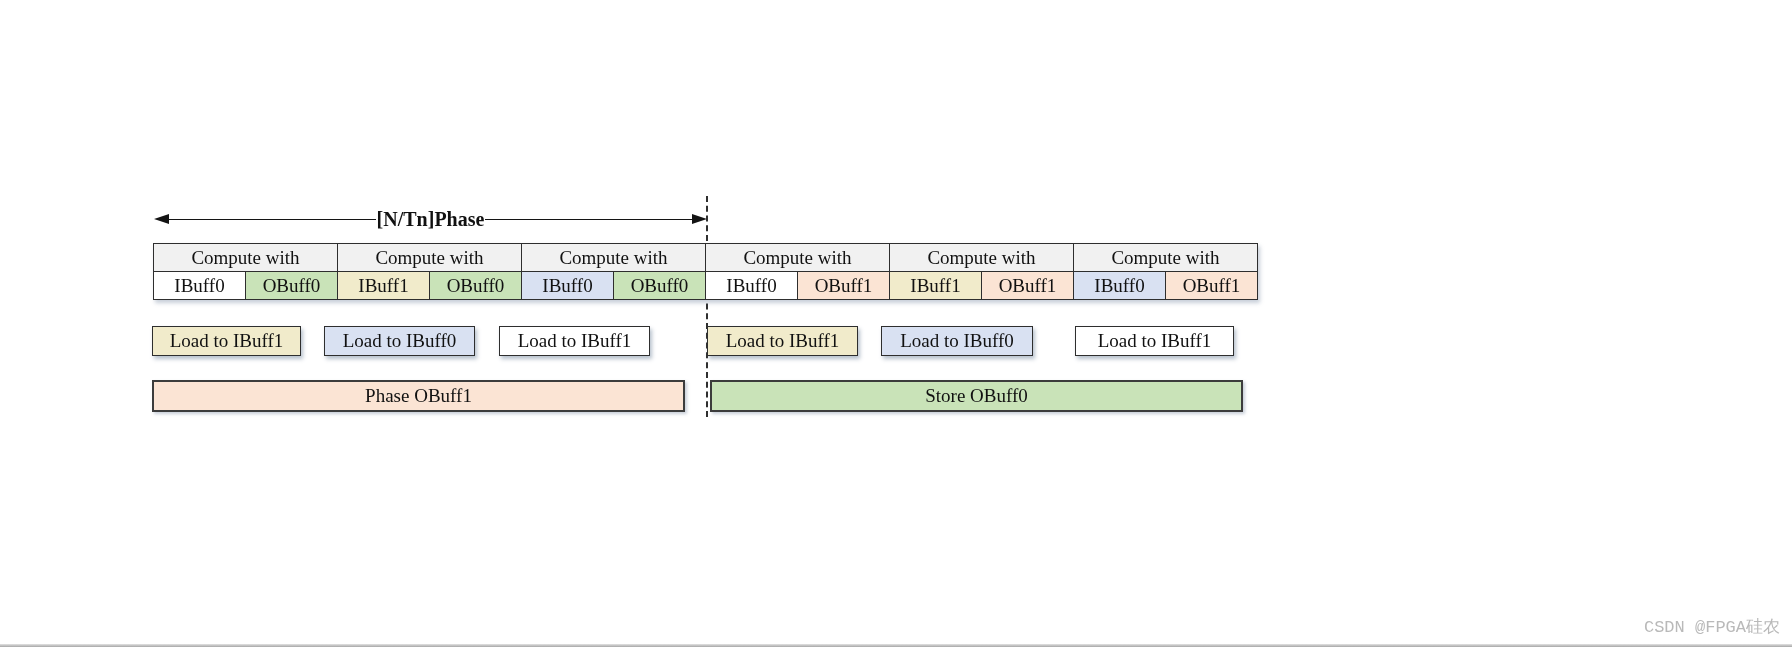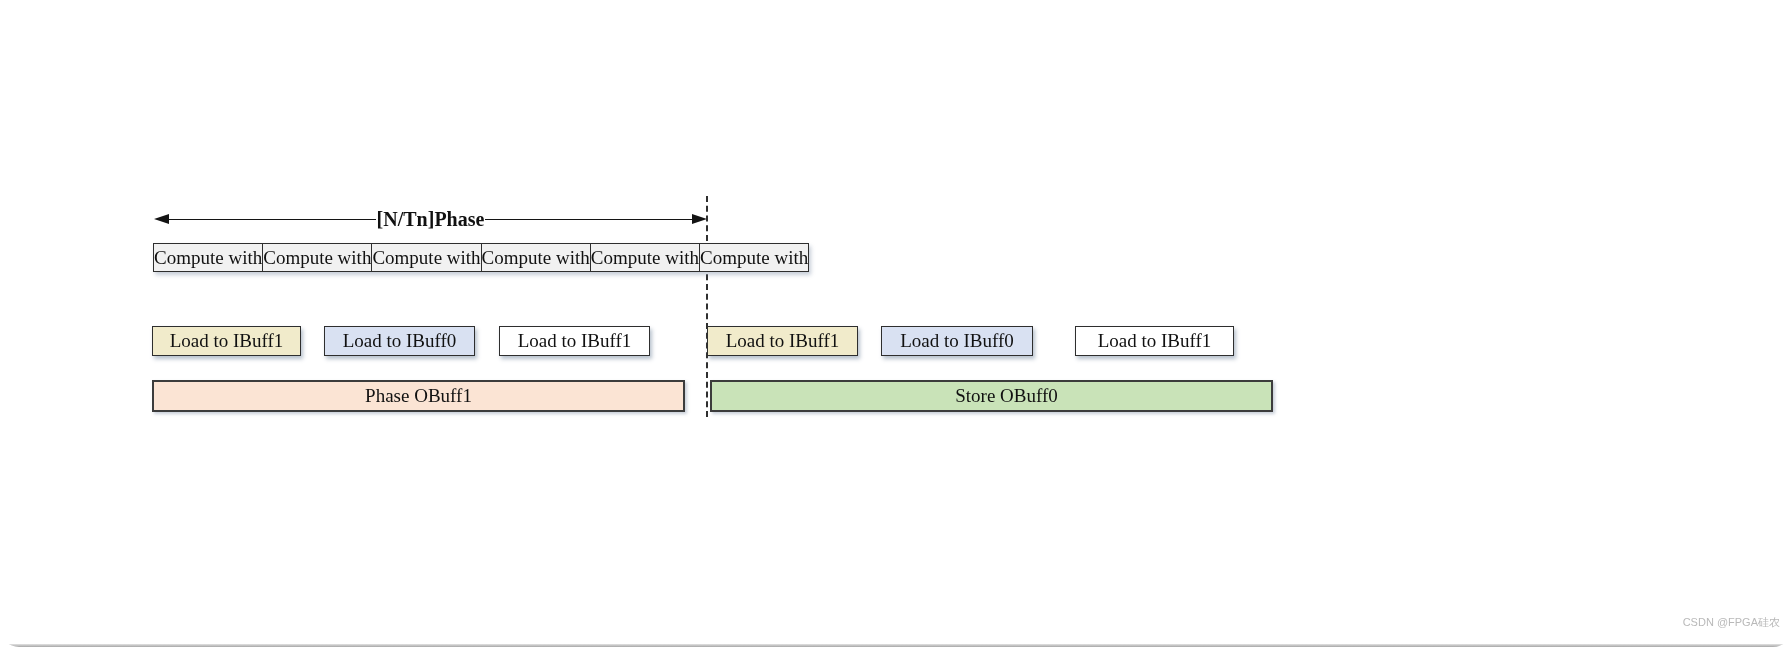--- a/index.html
+++ b/index.html
@@ -3,21 +3,20 @@
 <meta charset="utf-8">
 <style>
   html,body{margin:0;padding:0;background:#ffffff;}
   .page{
     position:relative;
     width:1792px;height:647px;
     background:#ffffff;
     overflow:hidden;
     font-family:"Liberation Serif", serif;
     color:#111;
-    border-radius:19px;
   }
   
   .divider{
     position:absolute;left:706px;top:196px;height:221px;width:0;
     border-left:2px dashed #2f2f2f;z-index:0;
   }
   
   .arrow{
     position:absolute;left:154px;top:209px;width:553px;height:20px;
     display:flex;align-items:center;z-index:1;
@@ -63,26 +62,26 @@
   .lb5{left:1075px;width:157px;}
   
   .sb{
     position:absolute;top:380px;height:28px;z-index:1;
     border:2px solid #3c3c3c;
     display:flex;align-items:center;justify-content:center;
     font-size:19px;white-space:nowrap;
     box-shadow:2px 2px 3px rgba(96,118,145,0.35);
   }
   .sb0{left:152px;width:529px;}
-  .sb1{left:710px;width:529px;padding-left:30px;}
+  .sb1{left:710px;width:529px;}
   
   .watermark{
     position:absolute;top:615px;right:12px;
-    font-family:Liberation Sans, sans-serif;
-    font-size:11px;color:#b9b9b9;z-index:1;
+    font-family:Liberation Mono, monospace;
+    font-size:17px;color:#b9b9b9;z-index:1;
   }
   .bottom-rule{
     position:absolute;left:0;right:0;bottom:0;height:3px;
     background:linear-gradient(to bottom,#e3e3e3,#a6a6a6);z-index:1;
   }
 </style>
 </head>
 <body>
 
 <div class="page">
@@ -100,20 +99,34 @@
   <table class="ctable">
     <tbody>
         <tr>
       <th colspan="2">Compute with</th>
       <th colspan="2">Compute with</th>
       <th colspan="2">Compute with</th>
       <th colspan="2">Compute with</th>
       <th colspan="2">Compute with</th>
       <th colspan="2">Compute with</th>
     </tr>
+    <tr>
+      <td style="background-color: rgb(255, 255, 255);">IBuff0</td>
+      <td style="background-color: rgb(201, 227, 184);">OBuff0</td>
+      <td style="background-color: rgb(241, 235, 203);">IBuff1</td>
+      <td style="background-color: rgb(201, 227, 184);">OBuff0</td>
+      <td style="background-color: rgb(217, 225, 242);">IBuff0</td>
+      <td style="background-color: rgb(201, 227, 184);">OBuff0</td>
+      <td style="background-color: rgb(255, 255, 255);">IBuff0</td>
+      <td style="background-color: rgb(251, 228, 212);">OBuff1</td>
+      <td style="background-color: rgb(241, 235, 203);">IBuff1</td>
+      <td style="background-color: rgb(251, 228, 212);">OBuff1</td>
+      <td style="background-color: rgb(217, 225, 242);">IBuff0</td>
+      <td style="background-color: rgb(251, 228, 212);">OBuff1</td>
+    </tr>
   </tbody>
     </table>
 
   <div class="lb lb0" style="background-color: rgb(241, 235, 203);">Load to IBuff1</div>
   <div class="lb lb1" style="background-color: rgb(217, 225, 242);">Load to IBuff0</div>
   <div class="lb lb2" style="background-color: rgb(255, 255, 255);">Load to IBuff1</div>
   <div class="lb lb3" style="background-color: rgb(241, 235, 203);">Load to IBuff1</div>
   <div class="lb lb4" style="background-color: rgb(217, 225, 242);">Load to IBuff0</div>
   <div class="lb lb5" style="background-color: rgb(255, 255, 255);">Load to IBuff1</div>
 

